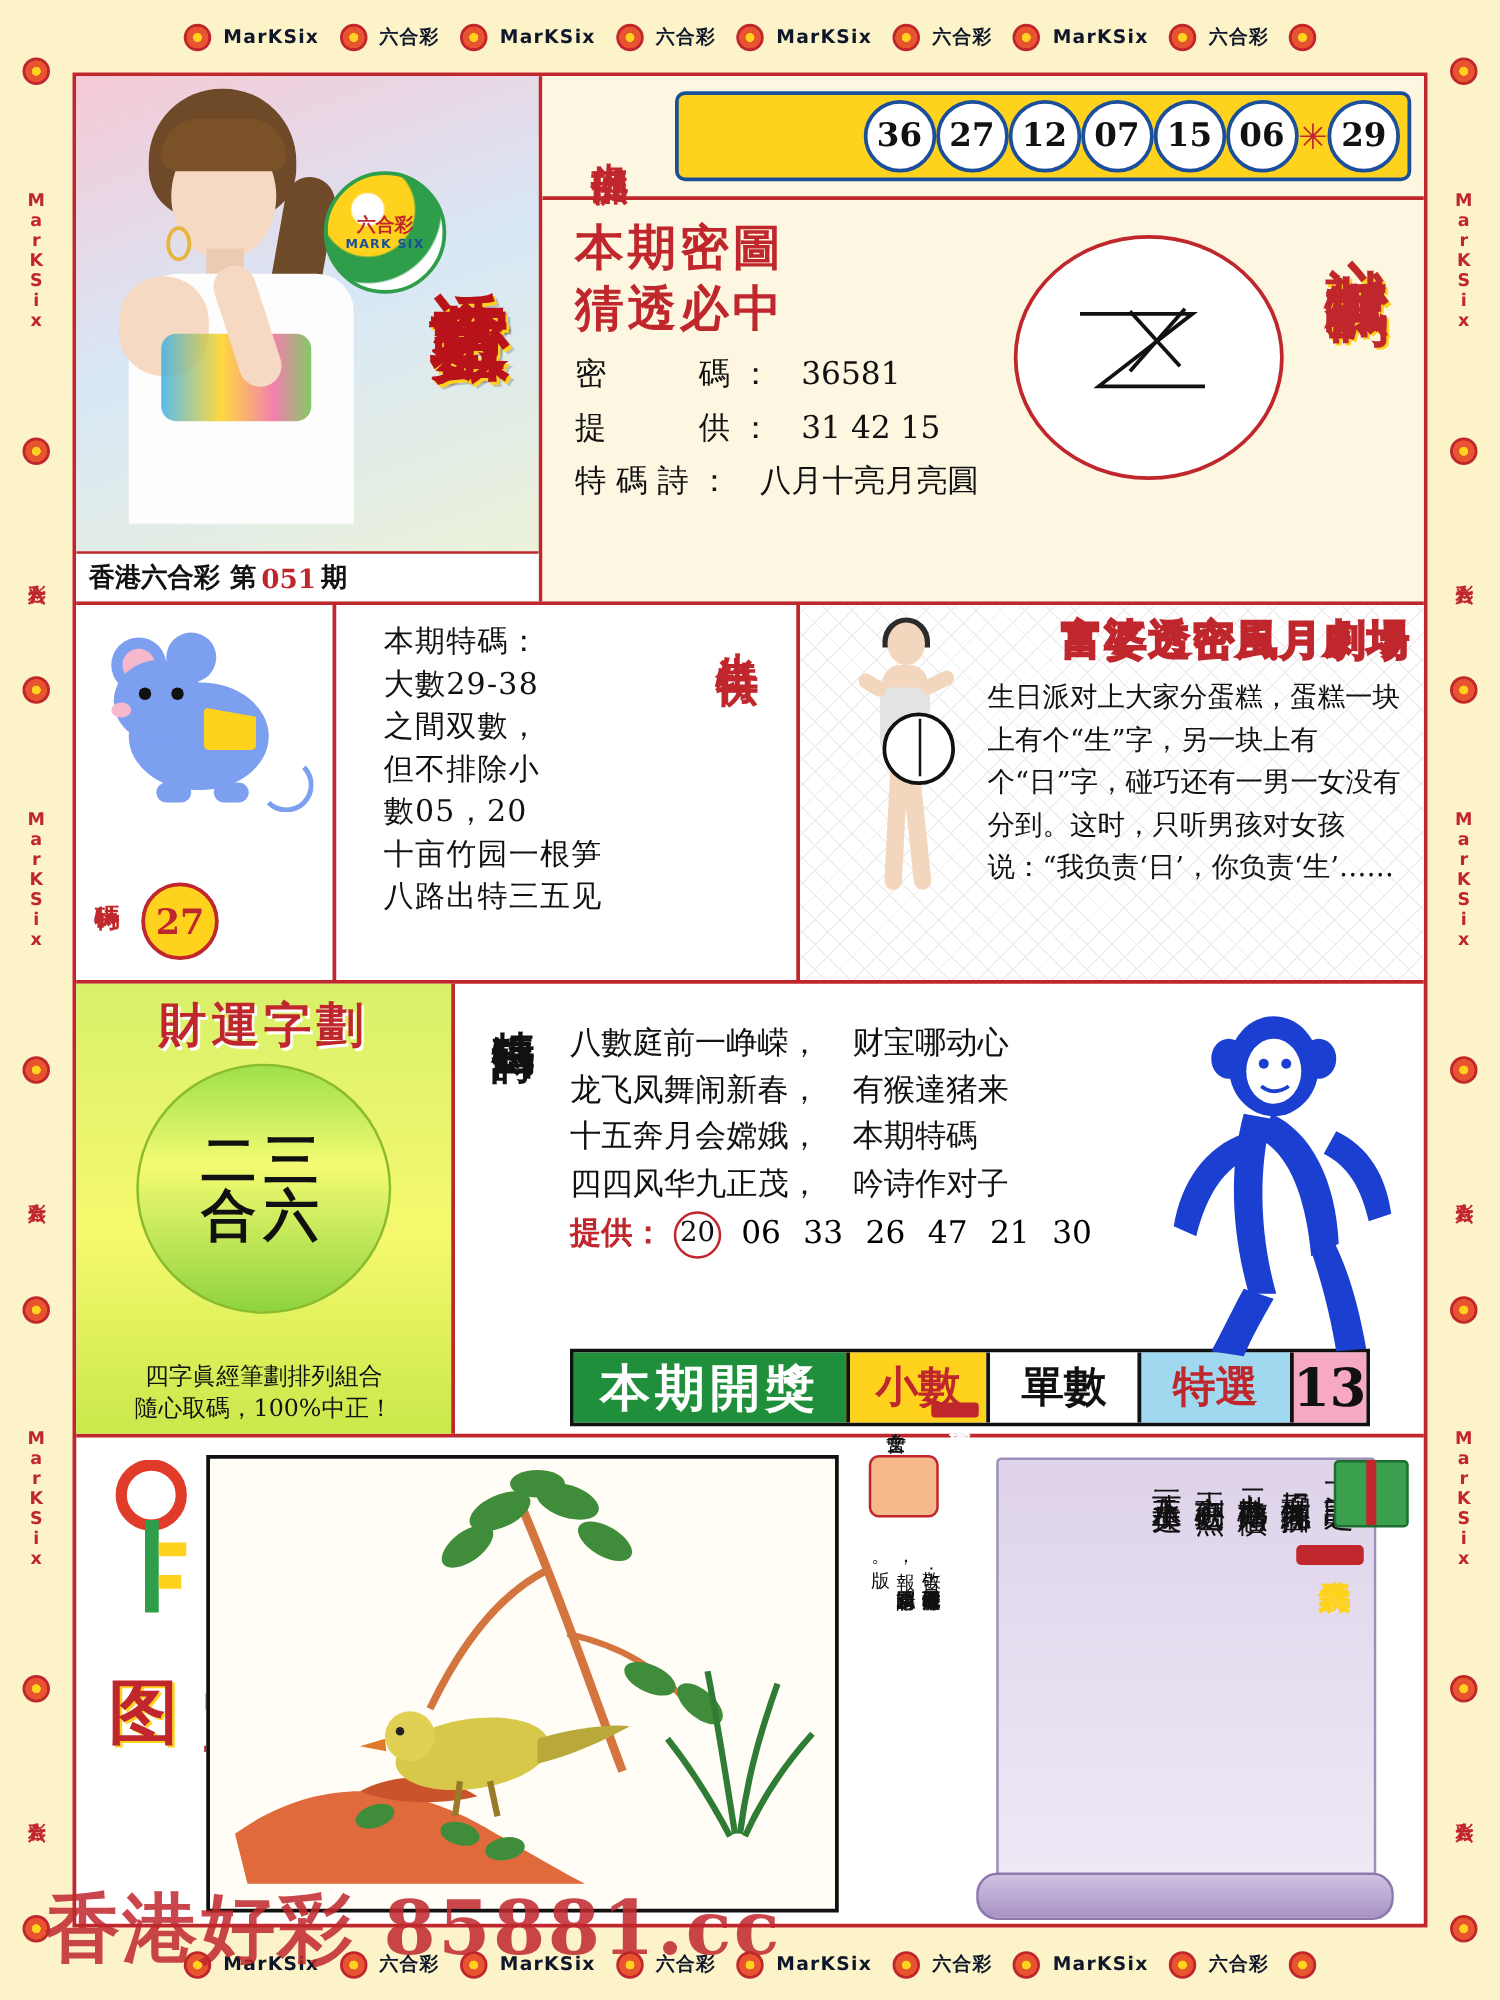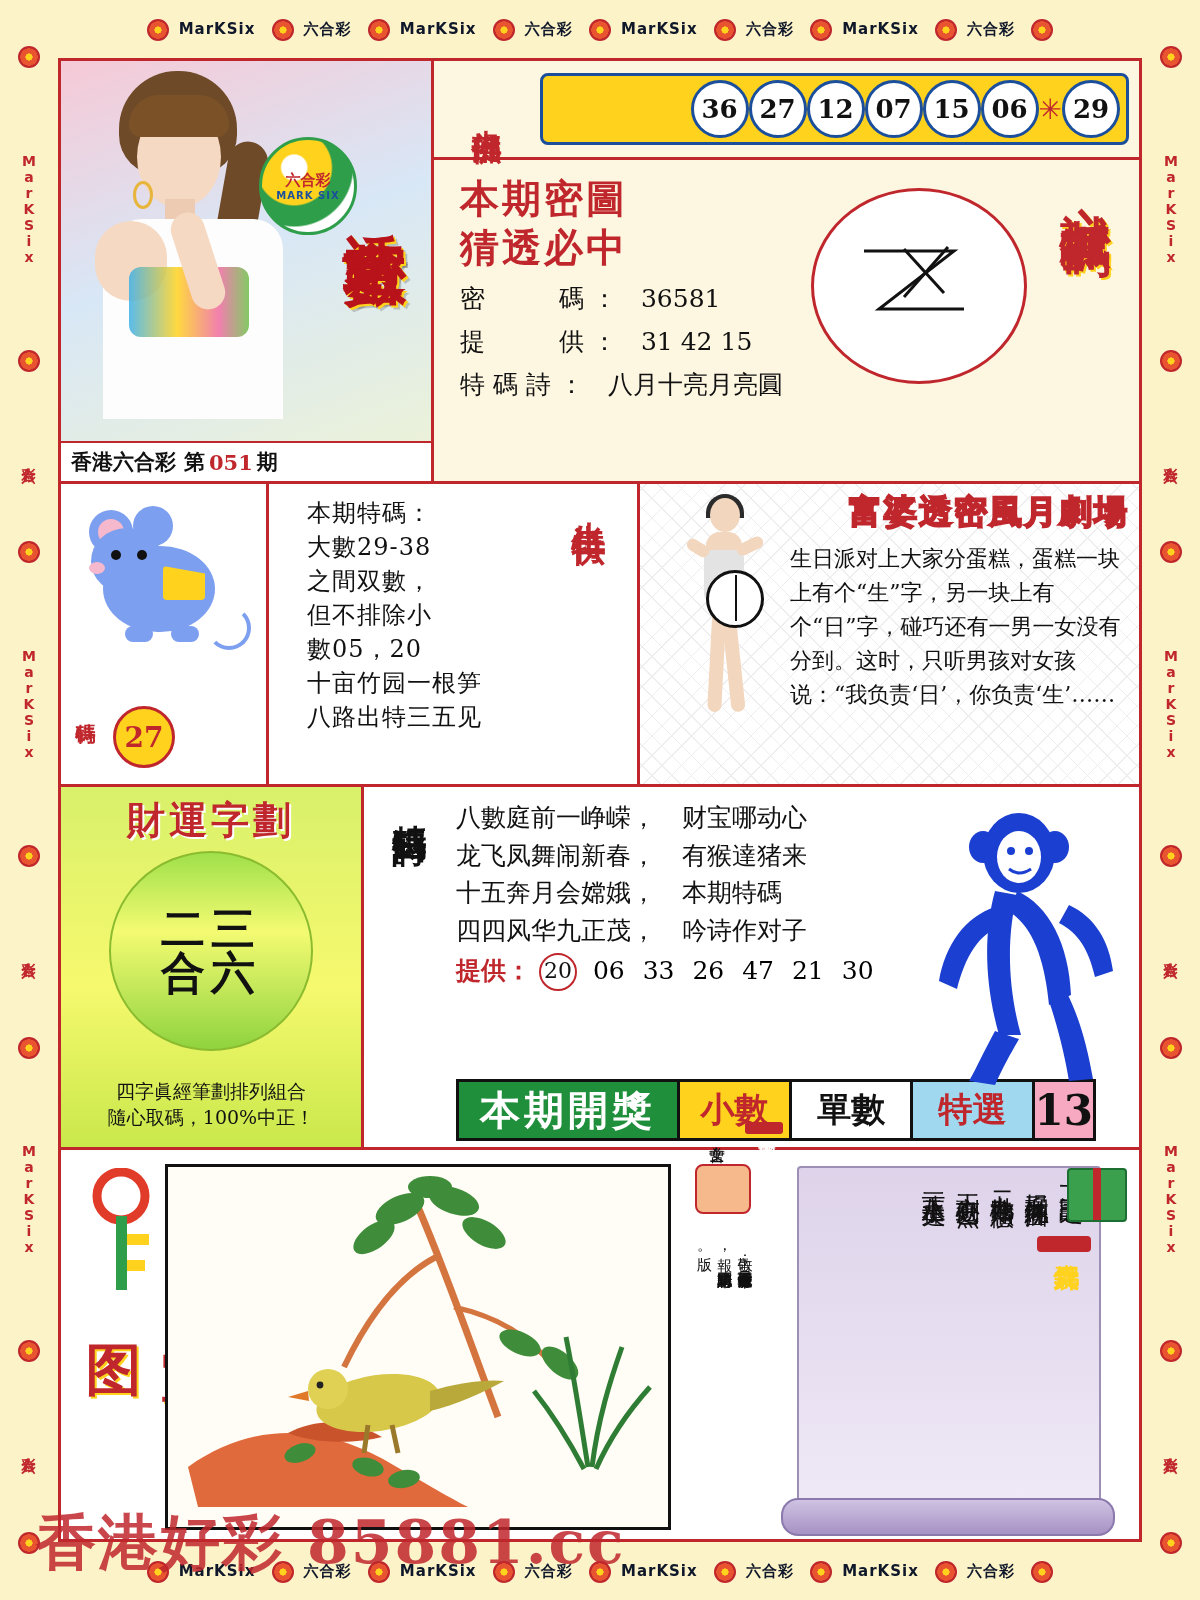--- a/index.html
+++ b/index.html
@@ -227,33 +227,33 @@
   }
   .oval{
     position:absolute;left:50%;transform:translateX(-50%);top:64px;
     width:200px;height:196px;border-radius:50%;
     background:linear-gradient(180deg,#9fe04a,#f4fb72 40%,#8fd33f);
     border:2px solid #8bbb2f;
     display:flex;flex-direction:column;align-items:center;justify-content:center;
   }
   .oval .ch{font-size:44px;font-weight:bold;color:#111;line-height:1.0;font-family:"DejaVu Serif","Liberation Serif",serif;letter-spacing:6px;}
   .caiyun .foot{
-    position:absolute;bottom:16px;left:0;width:100%;text-align:center;
+    position:absolute;bottom:6px;left:0;width:100%;text-align:center;
     font-size:19px;color:#111;line-height:1.4;
     font-family:"DejaVu Serif","Liberation Serif",serif;
   }
   .poem-col{
     width:92px;border-right:0;display:flex;align-items:flex-start;justify-content:center;padding-top:10px;
   }
   .poem-col .t{
     writing-mode:vertical-rl;text-orientation:upright;
     font-size:34px;font-weight:bold;color:#111;
     font-family:"DejaVu Serif","Liberation Serif",serif;letter-spacing:4px;
   }
-  .poem-main{flex:1;position:relative;padding-top:12px;}
+  .poem-main{flex:1;position:relative;padding-top:28px;}
   .poem-lines{
     font-family:"DejaVu Serif","Liberation Serif",serif;
     font-size:25px;color:#111;line-height:1.5;
   }
   .poem-lines div{display:flex;gap:26px;}
   .tesong{margin-top:6px;font-size:25px;font-family:"DejaVu Serif","Liberation Serif",serif;}
   .tesong .k{color:#c0272d;font-weight:bold;}
   .tigong{margin-top:4px;font-size:25px;font-family:"DejaVu Serif","Liberation Serif",serif;}
   .tigong .k{color:#c0272d;font-weight:bold;}
   .circled{

